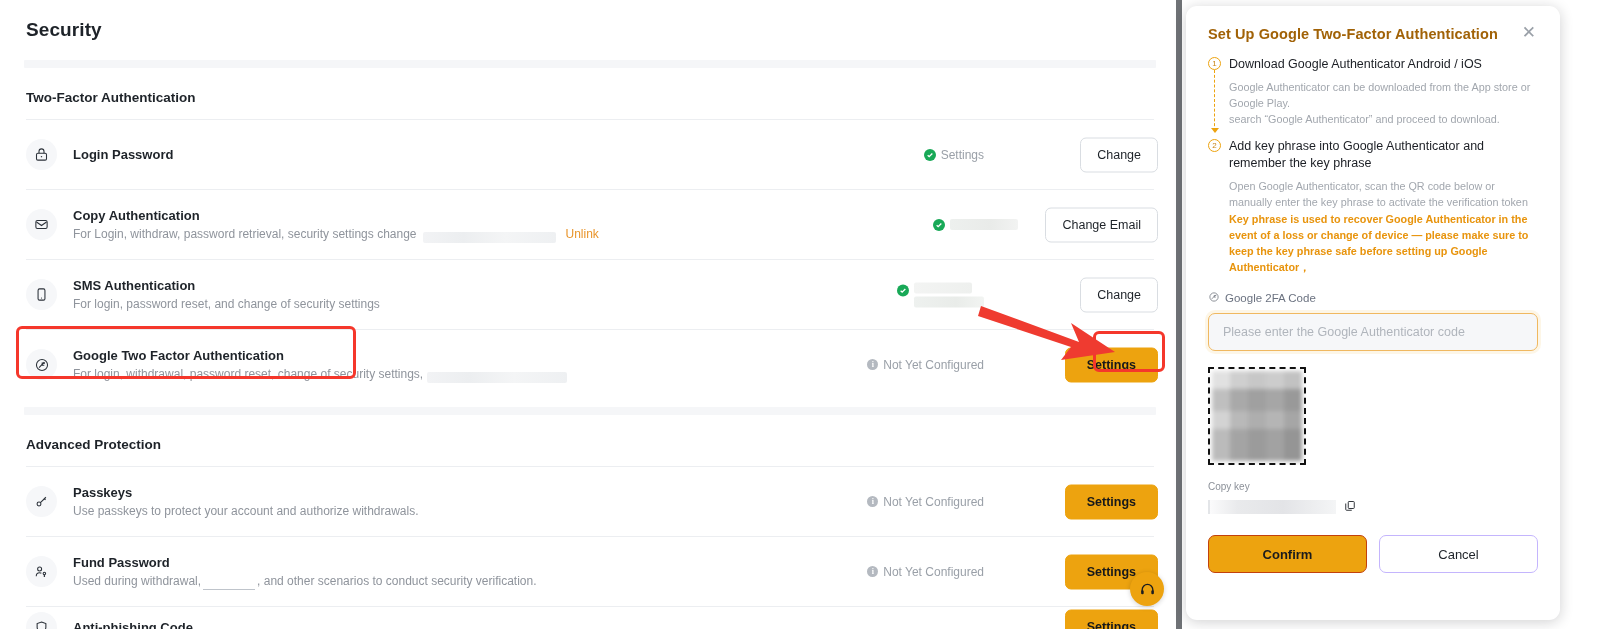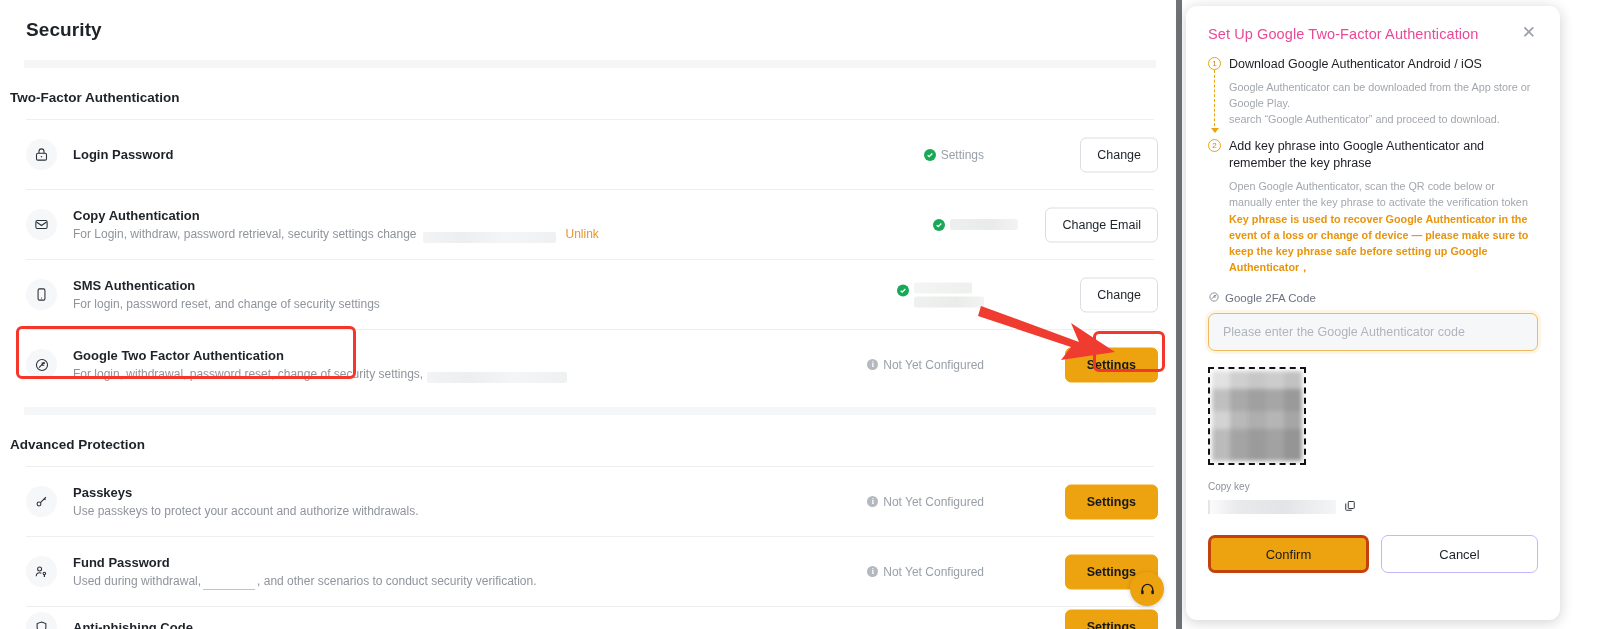--- a/index.html
+++ b/index.html
@@ -26,21 +26,21 @@
   .page-title {
     font-size: 19px; font-weight: 700; color: #1e2329;
     letter-spacing: .1px;
   }
   .band {
     height: 8px; background: #f5f6f8; margin: 0 24px 0 24px;
     border-radius: 1px;
   }
   .section-title {
     font-size: 13.5px; font-weight: 700; color: #1e2329;
-    padding: 22px 0 14px 10px;
+    padding: 22px 0 14px 26px;
   }
   .divider { height: 1px; background: #eceef1; margin: 0 26px; }
 
   .row {
     position: relative;
     display: flex; align-items: center;
     padding: 0 26px;
     min-height: 69px;
   }
   .row-icon {
@@ -137,21 +137,21 @@
     background: #ffffff;
     border-radius: 11px;
     box-shadow: 0 2px 14px rgba(20,22,26,.20);
     padding: 0 22px;
     overflow: hidden;
   }
   .modal-head {
     display:flex; align-items:flex-start; justify-content:space-between;
     padding-top: 20px;
   }
-  .modal-title { font-size: 14.5px; font-weight: 400; color:#ec4899; letter-spacing:.1px; }
+  .modal-title { font-size: 14.5px; font-weight: 700; color:#a16207; letter-spacing:.1px; }
   .modal-close { color:#9aa0a8; font-size: 17px; line-height: 14px; cursor:pointer; padding: 0 2px; }
 
   .steps { position: relative; margin-top: 14px; }
   .step { position: relative; padding-left: 21px; }
   .step-badge {
     position: absolute; left: 0; top: 1px;
     width: 13px; height: 13px; border-radius: 50%;
     border: 1px solid #eda30f; color:#c98513;
     font-size: 8px; line-height: 11px; text-align:center;
     background: #fff; z-index: 2;
@@ -208,21 +208,21 @@
     width: 128px; height: 14px; border-left: 2px solid #e3e5e8;
     background: linear-gradient(90deg,#fbfbfc,#e9eaec 22%,#e3e4e7 58%,#f4f5f6);
   }
   .copy-icon { color:#33373d; cursor:pointer; }
 
   .modal-actions { display:flex; gap: 12px; margin-top: 19px; }
   .mbtn {
     flex: 1; height: 38px; border-radius: 7px;
     font-family:"Liberation Sans", sans-serif; font-size: 13px; cursor:pointer;
   }
-  .mbtn-confirm { background:#eda30f; border:3px solid #c2410c; color:#1a1b1d; font-weight:400; }
+  .mbtn-confirm { background:#eda30f; border:1px solid #c2410c; color:#1a1b1d; font-weight:700; }
   .mbtn-cancel { background:#fff; border:1px solid #c4b5fd; color:#1e2329; }
 </style>
 </head>
 <body>
 
 <div id="root">
 
   <div class="page">
 
     <div class="page-header">

